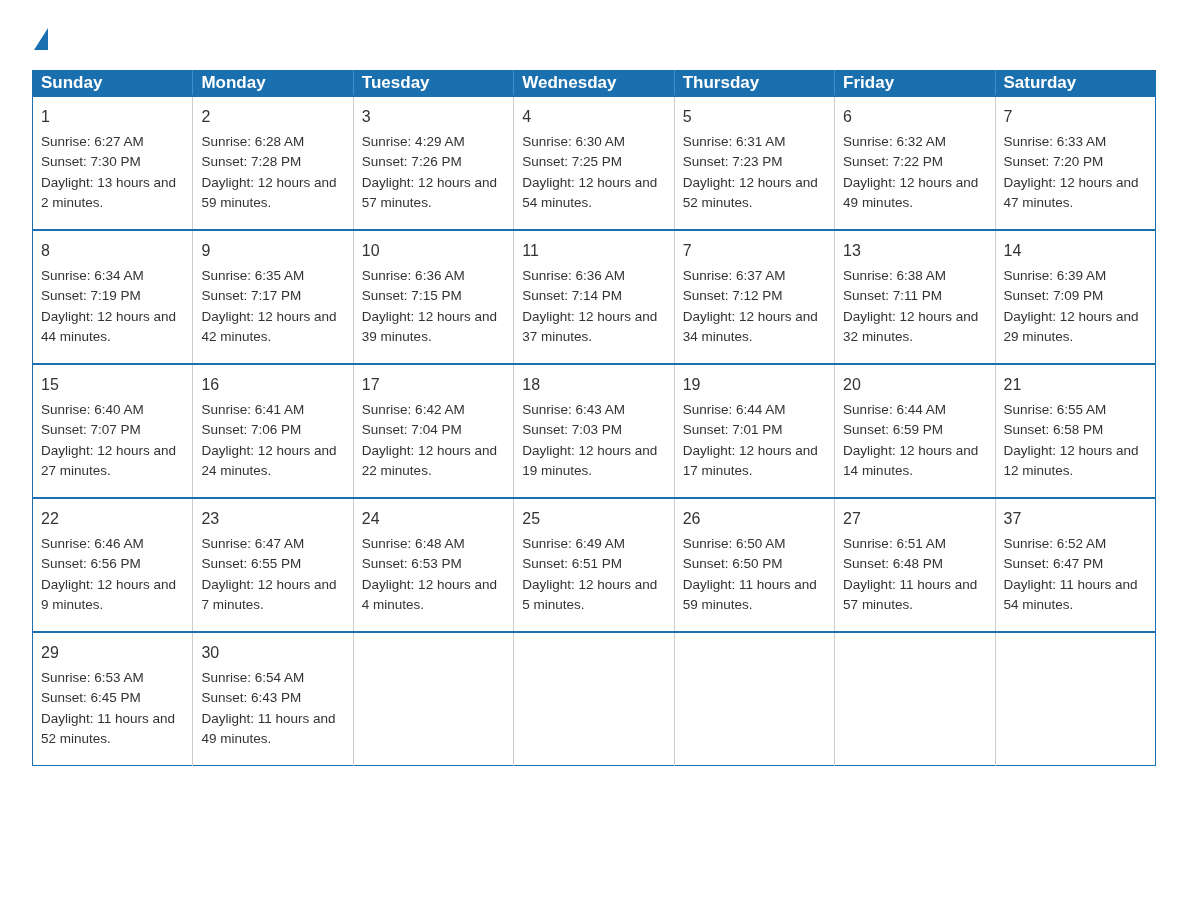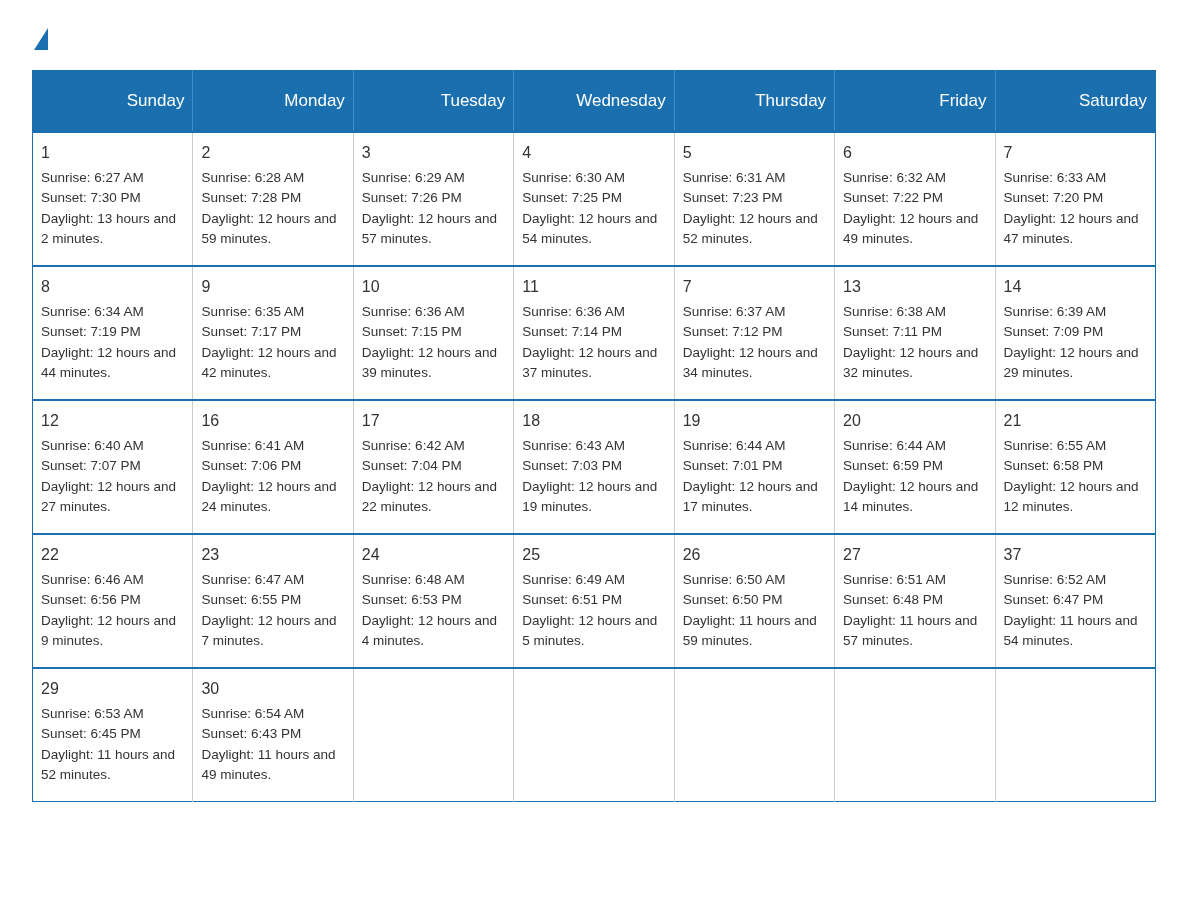--- a/index.html
+++ b/index.html
@@ -62,24 +62,24 @@
     .calendar {
       width: 100%;
       border-collapse: collapse;
       border: 1.5px solid #1a6faf;
     }
     .calendar thead tr {
       background: #1a6faf;
       color: #fff;
     }
     .calendar thead th {
-      padding: 20px 8px;
+      padding: 2px 8px;
       font-size: 17px;
-      font-weight: 400;
-      text-align: right;
+      font-weight: 700;
+      text-align: left;
       border-right: 1px solid #3a8fd0;
       width: calc(100% / 7);
     }
     .calendar thead th:last-child {
       border-right: none;
     }
     .calendar tbody tr {
       border-top: 2px solid #1a6faf;
     }
     .calendar tbody td {
@@ -130,37 +130,37 @@
         <th>Wednesday</th>
         <th>Thursday</th>
         <th>Friday</th>
         <th>Saturday</th>
       </tr>
   </thead>
   <tbody id="calendar-body">
   <tr>
         <td><span class="day-number">1</span><span>Sunrise: 6:27 AM</span><br><span>Sunset: 7:30 PM</span><br><span>Daylight: 13 hours and 2 minutes.</span></td>
         <td><span class="day-number">2</span><span>Sunrise: 6:28 AM</span><br><span>Sunset: 7:28 PM</span><br><span>Daylight: 12 hours and 59 minutes.</span></td>
-        <td><span class="day-number">3</span><span>Sunrise: 6:29 AM</span><br><span>Sunset: 7:26 PM</span><br><span>Daylight: 12 hours and 57 minutes.</span></td>
+        <td><span class="day-number">3</span><span>Sunrise: 4:29 AM</span><br><span>Sunset: 7:26 PM</span><br><span>Daylight: 12 hours and 57 minutes.</span></td>
         <td><span class="day-number">4</span><span>Sunrise: 6:30 AM</span><br><span>Sunset: 7:25 PM</span><br><span>Daylight: 12 hours and 54 minutes.</span></td>
         <td><span class="day-number">5</span><span>Sunrise: 6:31 AM</span><br><span>Sunset: 7:23 PM</span><br><span>Daylight: 12 hours and 52 minutes.</span></td>
         <td><span class="day-number">6</span><span>Sunrise: 6:32 AM</span><br><span>Sunset: 7:22 PM</span><br><span>Daylight: 12 hours and 49 minutes.</span></td>
         <td><span class="day-number">7</span><span>Sunrise: 6:33 AM</span><br><span>Sunset: 7:20 PM</span><br><span>Daylight: 12 hours and 47 minutes.</span></td>
       </tr>
       <tr>
         <td><span class="day-number">8</span><span>Sunrise: 6:34 AM</span><br><span>Sunset: 7:19 PM</span><br><span>Daylight: 12 hours and 44 minutes.</span></td>
         <td><span class="day-number">9</span><span>Sunrise: 6:35 AM</span><br><span>Sunset: 7:17 PM</span><br><span>Daylight: 12 hours and 42 minutes.</span></td>
         <td><span class="day-number">10</span><span>Sunrise: 6:36 AM</span><br><span>Sunset: 7:15 PM</span><br><span>Daylight: 12 hours and 39 minutes.</span></td>
         <td><span class="day-number">11</span><span>Sunrise: 6:36 AM</span><br><span>Sunset: 7:14 PM</span><br><span>Daylight: 12 hours and 37 minutes.</span></td>
         <td><span class="day-number">7</span><span>Sunrise: 6:37 AM</span><br><span>Sunset: 7:12 PM</span><br><span>Daylight: 12 hours and 34 minutes.</span></td>
         <td><span class="day-number">13</span><span>Sunrise: 6:38 AM</span><br><span>Sunset: 7:11 PM</span><br><span>Daylight: 12 hours and 32 minutes.</span></td>
         <td><span class="day-number">14</span><span>Sunrise: 6:39 AM</span><br><span>Sunset: 7:09 PM</span><br><span>Daylight: 12 hours and 29 minutes.</span></td>
       </tr>
       <tr>
-        <td><span class="day-number">12</span><span>Sunrise: 6:40 AM</span><br><span>Sunset: 7:07 PM</span><br><span>Daylight: 12 hours and 27 minutes.</span></td>
+        <td><span class="day-number">15</span><span>Sunrise: 6:40 AM</span><br><span>Sunset: 7:07 PM</span><br><span>Daylight: 12 hours and 27 minutes.</span></td>
         <td><span class="day-number">16</span><span>Sunrise: 6:41 AM</span><br><span>Sunset: 7:06 PM</span><br><span>Daylight: 12 hours and 24 minutes.</span></td>
         <td><span class="day-number">17</span><span>Sunrise: 6:42 AM</span><br><span>Sunset: 7:04 PM</span><br><span>Daylight: 12 hours and 22 minutes.</span></td>
         <td><span class="day-number">18</span><span>Sunrise: 6:43 AM</span><br><span>Sunset: 7:03 PM</span><br><span>Daylight: 12 hours and 19 minutes.</span></td>
         <td><span class="day-number">19</span><span>Sunrise: 6:44 AM</span><br><span>Sunset: 7:01 PM</span><br><span>Daylight: 12 hours and 17 minutes.</span></td>
         <td><span class="day-number">20</span><span>Sunrise: 6:44 AM</span><br><span>Sunset: 6:59 PM</span><br><span>Daylight: 12 hours and 14 minutes.</span></td>
         <td><span class="day-number">21</span><span>Sunrise: 6:55 AM</span><br><span>Sunset: 6:58 PM</span><br><span>Daylight: 12 hours and 12 minutes.</span></td>
       </tr>
       <tr>
         <td><span class="day-number">22</span><span>Sunrise: 6:46 AM</span><br><span>Sunset: 6:56 PM</span><br><span>Daylight: 12 hours and 9 minutes.</span></td>
         <td><span class="day-number">23</span><span>Sunrise: 6:47 AM</span><br><span>Sunset: 6:55 PM</span><br><span>Daylight: 12 hours and 7 minutes.</span></td>

